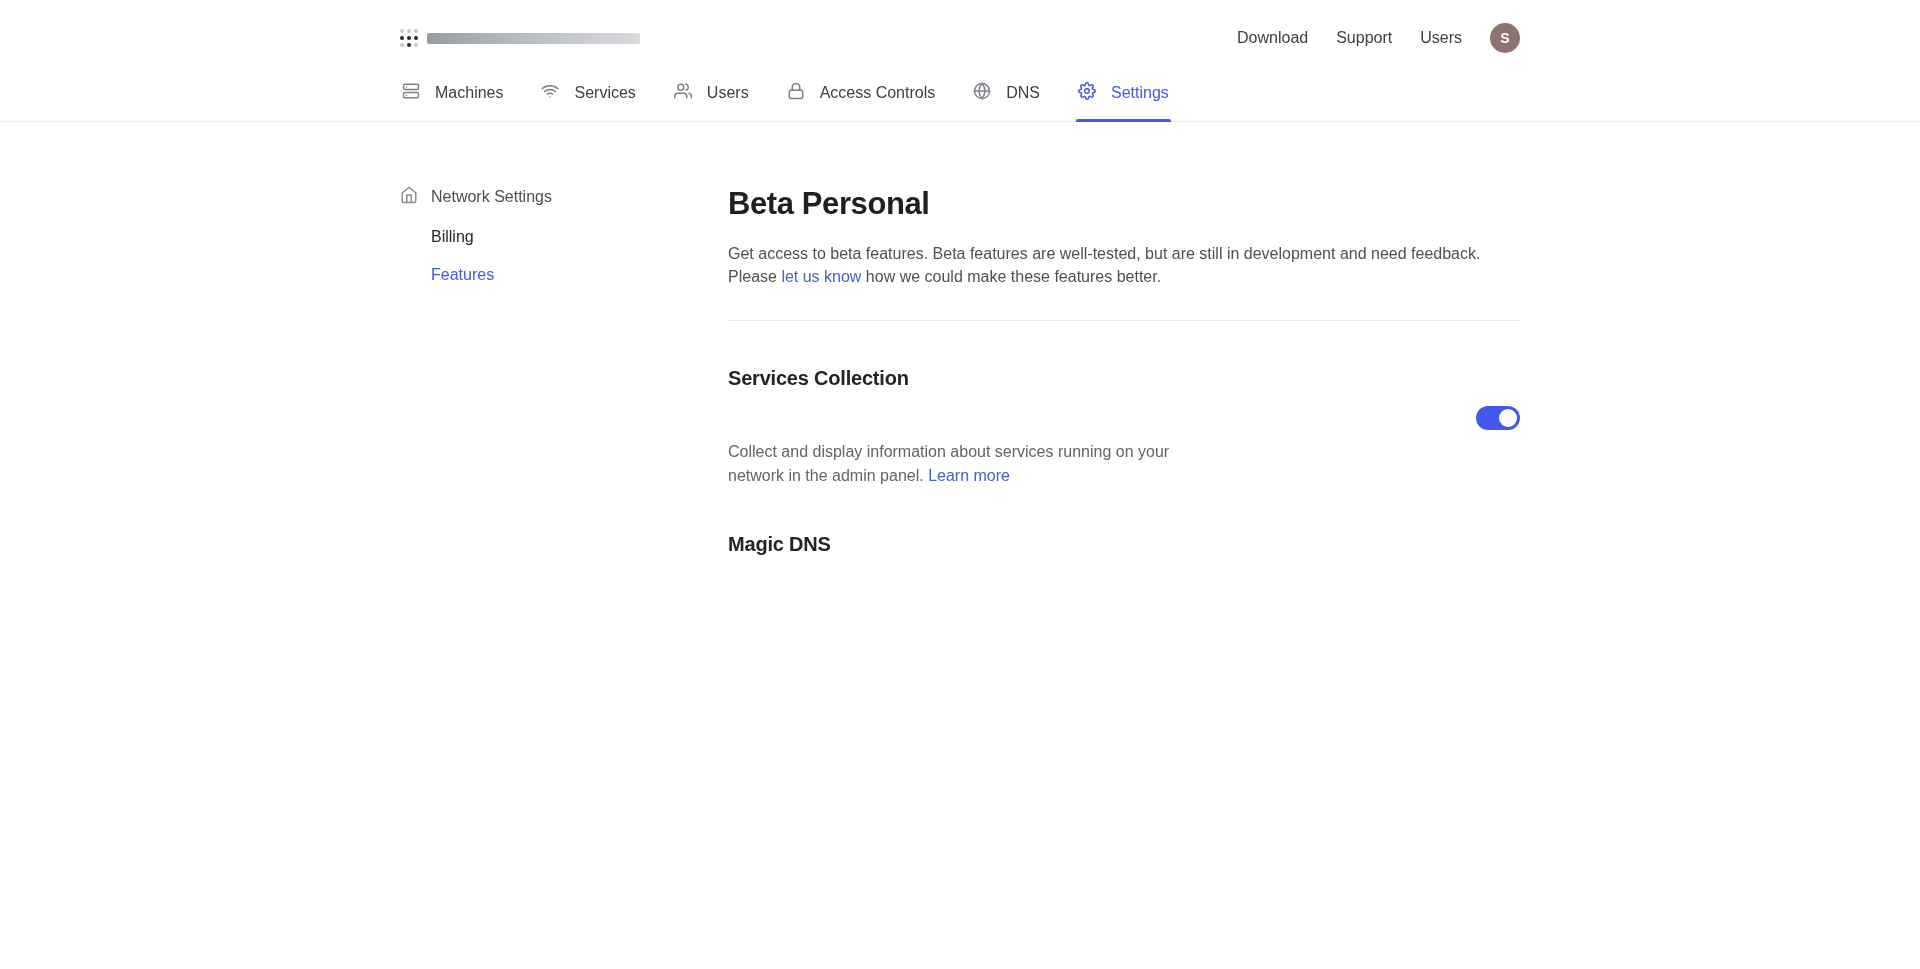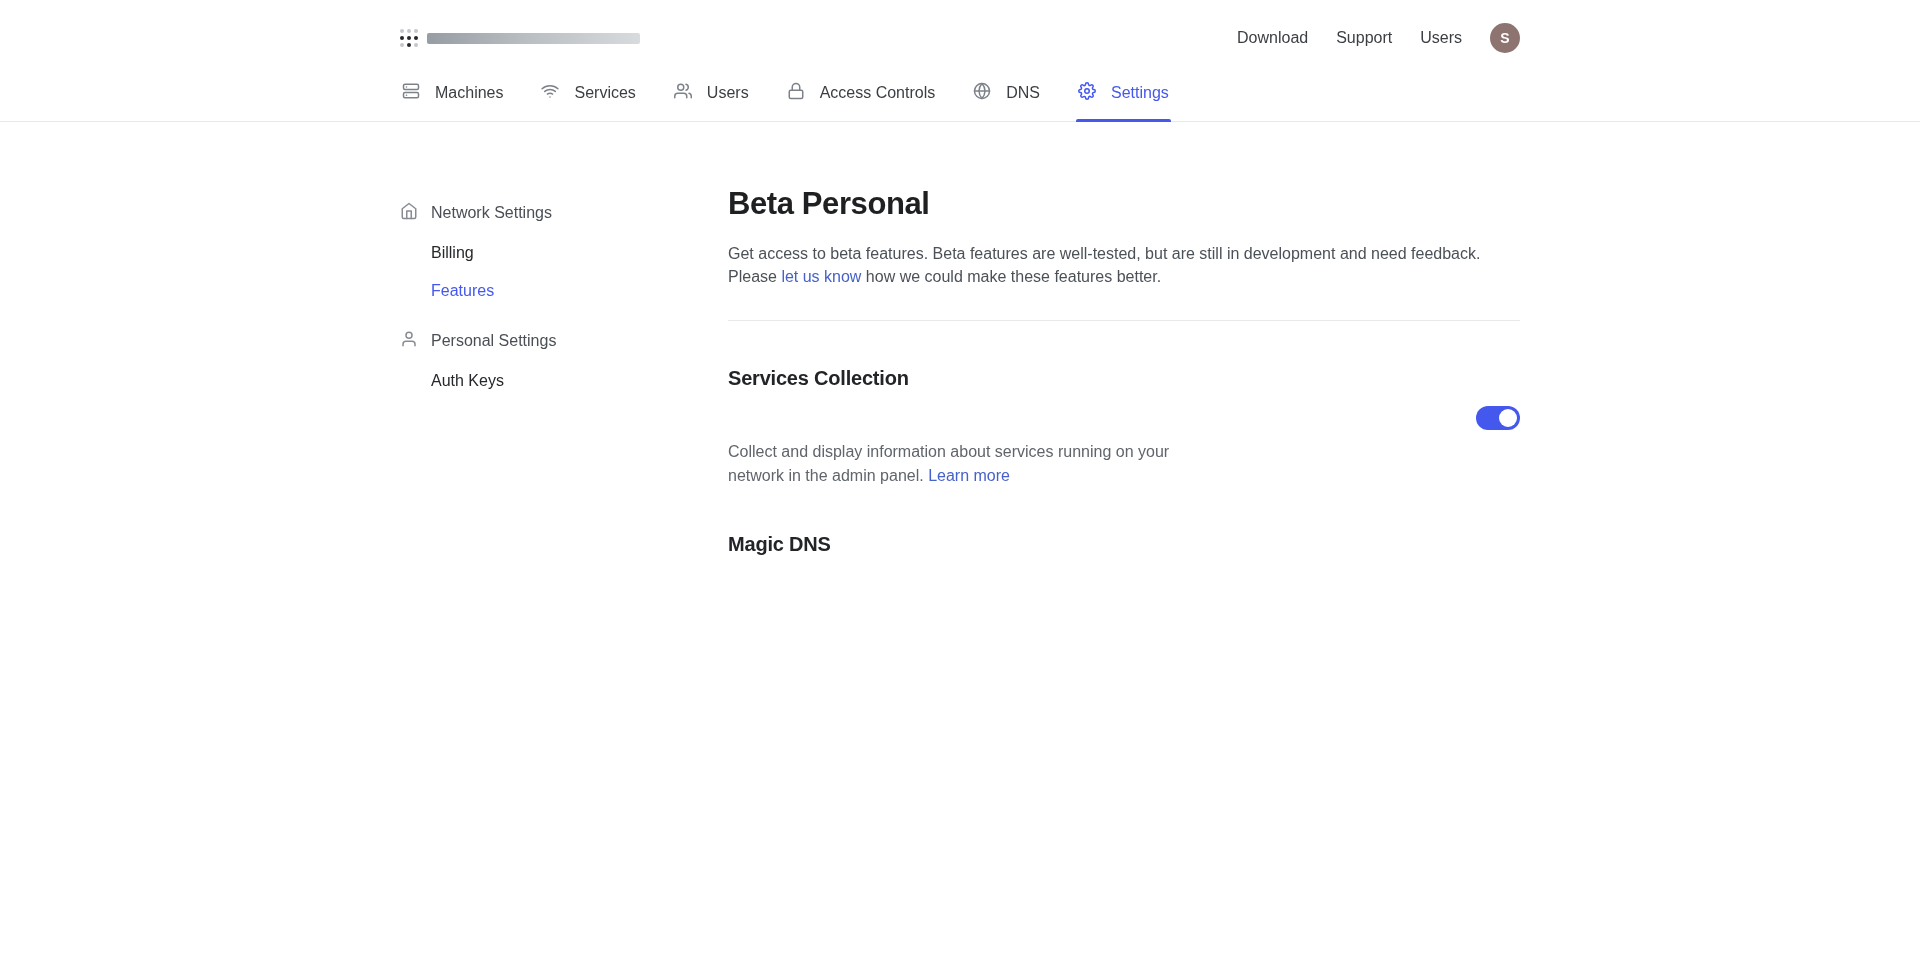--- a/index.html
+++ b/index.html
@@ -38,21 +38,21 @@
   .tab{display:flex;align-items:center;gap:15px;font-size:16px;color:#3b3e42;
     padding:10px 2px 17px;position:relative;cursor:pointer;white-space:nowrap;}
   .tab svg{stroke:#7d828a;flex-shrink:0;}
   .tab.active{color:var(--accent);font-weight:500;}
   .tab.active svg{stroke:var(--accent);}
   .tab.active::after{content:"";position:absolute;left:0;right:0;bottom:-1px;height:3px;
     background:var(--accent);border-radius:2px 2px 0 0;}
 
   
   .content{display:flex;padding-top:64px;}
-  .sidebar{width:328px;flex-shrink:0;margin-top:16px;}
+  .sidebar{width:328px;flex-shrink:0;}
   .main{width:792px;}
 
   .side-section{margin-bottom:30px;}
   .side-header{display:flex;align-items:center;gap:13px;font-size:16px;color:#4a4f55;
     margin-bottom:20px;cursor:pointer;}
   .side-header svg{stroke:#878c93;flex-shrink:0;}
   .side-item{margin-left:31px;font-size:16px;color:#26282b;margin-bottom:20px;cursor:pointer;}
   .side-item.active{color:var(--accent);}
 
   .page-title{font-size:31px;font-weight:700;color:#1e2022;letter-spacing:-0.4px;margin-bottom:20px;}
@@ -177,32 +177,20 @@
               <path d="M3 9l9-7 9 7v11a2 2 0 0 1-2 2H5a2 2 0 0 1-2-2z"></path>
               <polyline points="9 22 9 12 15 12 15 22"></polyline>
             </svg>
         </span>
         <span>Network Settings</span>
       </div>
       <div class="side-item">Billing</div>
       <div class="side-item active">Features</div>
     </div>
 
-    <div class="side-section">
-      <div class="side-header">
-        <span>
-          <svg width="18" height="18" viewBox="0 0 24 24" fill="none" stroke-width="2" stroke-linecap="round" stroke-linejoin="round">
-              <path d="M20 21v-2a4 4 0 0 0-4-4H8a4 4 0 0 0-4 4v2"></path>
-              <circle cx="12" cy="7" r="4"></circle>
-            </svg>
-        </span>
-        <span>Personal Settings</span>
-      </div>
-      <div class="side-item">Auth Keys</div>
-    </div>
   </aside>
 
   <main class="main">
     <h1 class="page-title">Beta Personal</h1>
 
     <p class="intro"><span>Get access to beta features. Beta features are well-tested, but are still in development and need feedback. Please </span><a class="link">let us know</a><span> how we could make these features better.</span></p>
 
     <hr class="divider">
 
     <section class="feature">

